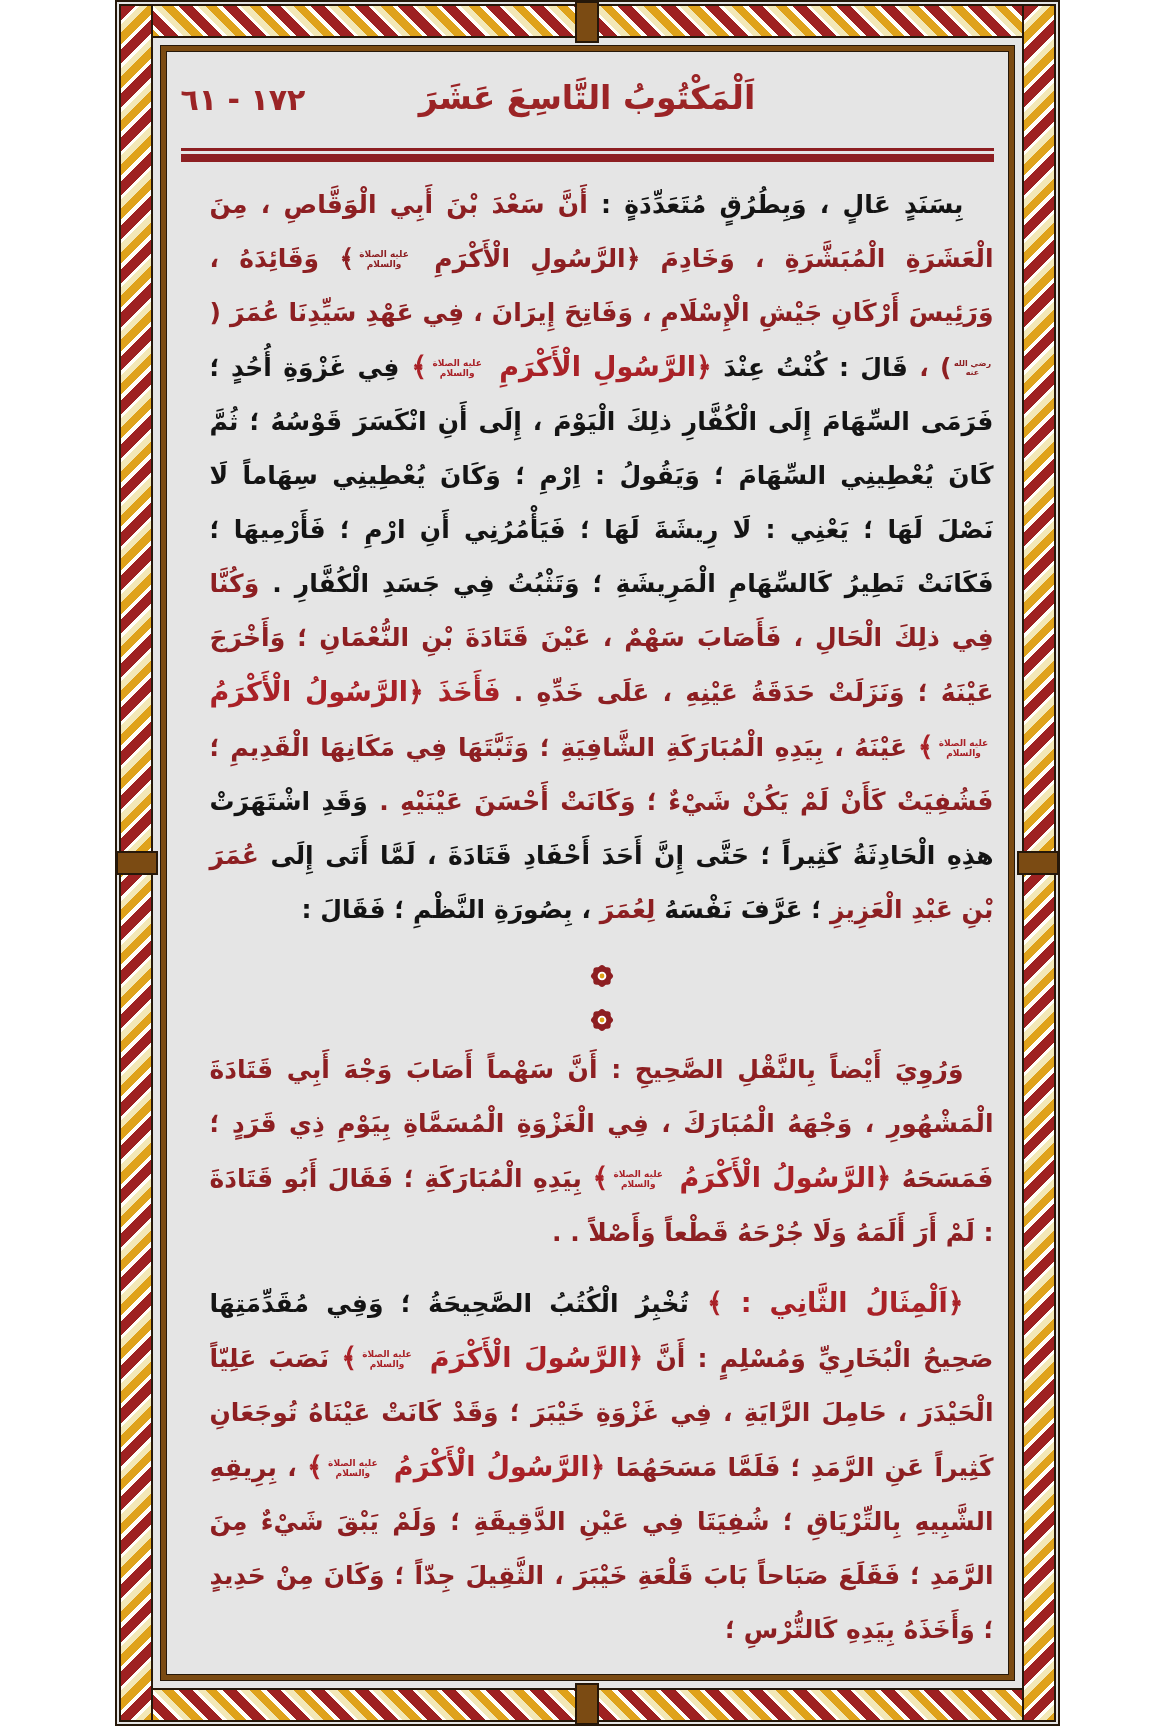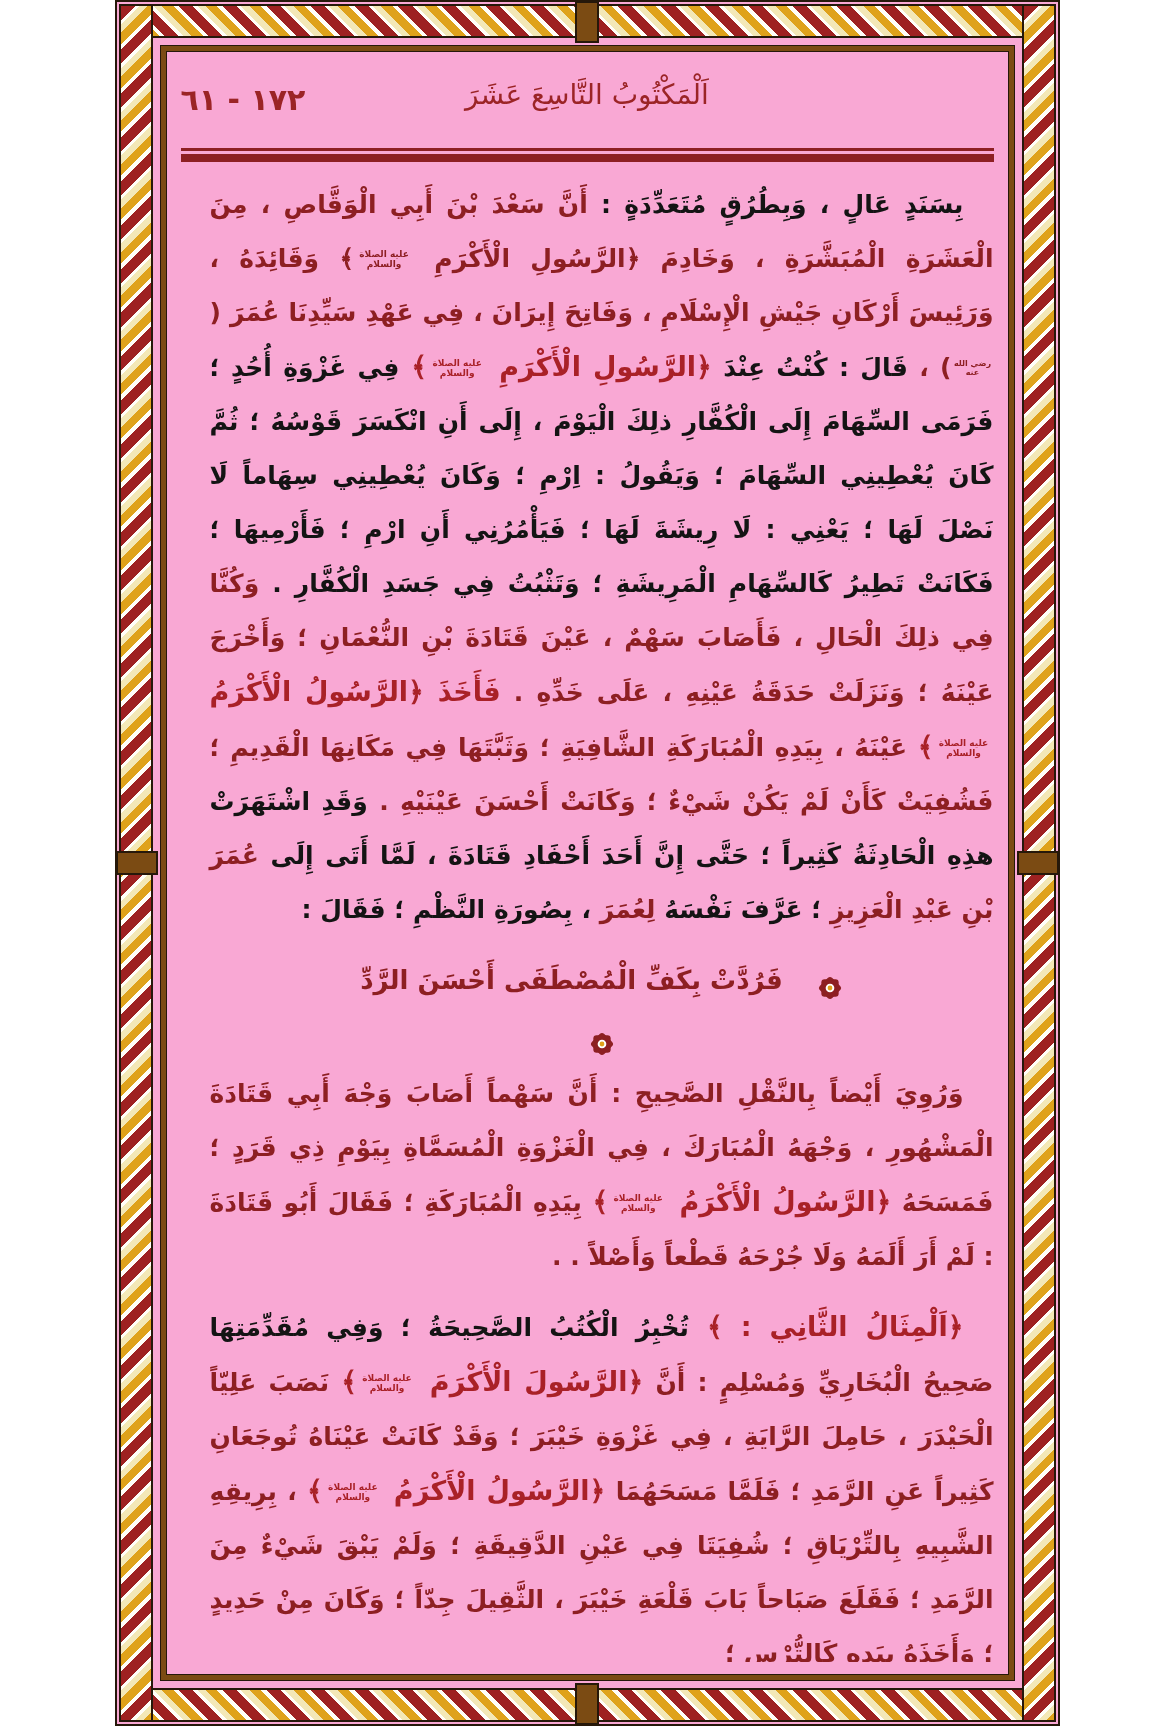--- a/index.html
+++ b/index.html
@@ -1,18 +1,18 @@
 <!DOCTYPE html>
 <html lang="ar" dir="rtl"><head>
 <meta charset="utf-8">
 <style>
   html,body{margin:0;padding:0;background:#ffffff;}
   .page{
     position:relative;width:945px;height:1726px;margin:0 auto;
-    background:#f9a8d4;overflow:hidden;
+    background:#e5e5e5;overflow:hidden;
     font-family:"DejaVu Sans",sans-serif;
   }
   
   .frame-outer{position:absolute;inset:0;border:2px solid var(--outline);pointer-events:none;}
   .band{position:absolute;border:2px solid var(--outline);box-sizing:border-box;}
   .band.h{left:4px;right:4px;height:34px;
     background:repeating-linear-gradient(45deg,
       var(--chain-red) 0 10px, var(--chain-cream) 10px 13px,
       var(--chain-pale) 13px 19px, var(--chain-gold) 19px 27px,
       var(--chain-cream) 27px 31px);}
@@ -30,21 +30,21 @@
   .tab.b{left:50%;transform:translateX(-50%);bottom:1px;width:24px;height:42px;}
   .tab.l{top:50%;transform:translateY(-50%);left:1px;width:42px;height:24px;}
   .tab.r{top:50%;transform:translateY(-50%);right:1px;width:42px;height:24px;}
   .frame-inner{position:absolute;inset:46px;border:5px solid var(--frame-brown);
     box-shadow:0 0 0 1px var(--outline), inset 0 0 0 1px var(--outline);pointer-events:none;}
   
   .content{position:absolute;top:70px;bottom:64px;left:66px;right:66px;overflow:hidden;}
   .header{position:relative;height:58px;margin-top:6px;}
   .page-number{position:absolute;left:0;top:6px;direction:rtl;
     color:var(--title);font-size:30px;font-weight:bold;letter-spacing:2px;}
-  .title{text-align:center;color:var(--title);font-size:28px;font-weight:normal;padding-top:2px;}
+  .title{text-align:center;color:var(--title);font-size:33px;font-weight:bold;padding-top:2px;}
   .rule{margin:14px 0 6px 0;}
   .rule .thin{height:3px;background:var(--maroon);}
   .rule .thick{height:8px;background:var(--maroon);margin-top:3px;}
   
   .body{direction:rtl;margin-left:29px;}
   .para{margin:16px 0 10px 0;font-size:25px;font-weight:bold;line-height:54px;
     text-align:justify;color:var(--ink);}
   .para.indent{text-indent:30px;}
   .seg.black{color:var(--ink);}
   .seg.maroon{color:var(--maroon);}
@@ -88,21 +88,20 @@
         <p class="para indent"><span class="seg black">بِسَنَدٍ عَالٍ ، وَبِطُرُقٍ مُتَعَدِّدَةٍ : </span><span class="seg maroon">أَنَّ سَعْدَ بْنَ أَبِي الْوَقَّاصِ ، مِنَ الْعَشَرَةِ الْمُبَشَّرَةِ ، وَخَادِمَ ﴿الرَّسُولِ الْأَكْرَمِ </span><span class="medallion pbuh maroon">عليه الصلاة والسلام</span><span class="seg maroon">﴾ وَقَائِدَهُ ، وَرَئِيسَ أَرْكَانِ جَيْشِ الْإِسْلَامِ ، وَفَاتِحَ إِيرَانَ ، فِي عَهْدِ سَيِّدِنَا عُمَرَ (</span><span class="medallion ra maroon">رضي الله عنه</span><span class="seg maroon">) ، </span><span class="seg black">قَالَ : كُنْتُ عِنْدَ </span><span class="seg bright">﴿الرَّسُولِ الْأَكْرَمِ </span><span class="medallion pbuh bright">عليه الصلاة والسلام</span><span class="seg bright">﴾ </span><span class="seg black">فِي غَزْوَةِ أُحُدٍ ؛ فَرَمَى السِّهَامَ إِلَى الْكُفَّارِ ذلِكَ الْيَوْمَ ، إِلَى أَنِ انْكَسَرَ قَوْسُهُ ؛ ثُمَّ كَانَ يُعْطِينِي السِّهَامَ ؛ وَيَقُولُ : اِرْمِ ؛ وَكَانَ يُعْطِينِي سِهَاماً لَا نَصْلَ لَهَا ؛ يَعْنِي : لَا رِيشَةَ لَهَا ؛ فَيَأْمُرُنِي أَنِ ارْمِ ؛ فَأَرْمِيهَا ؛ فَكَانَتْ تَطِيرُ كَالسِّهَامِ الْمَرِيشَةِ ؛ وَتَثْبُتُ فِي جَسَدِ الْكُفَّارِ . </span><span class="seg maroon">وَكُنَّا فِي ذلِكَ الْحَالِ ، فَأَصَابَ سَهْمٌ ، عَيْنَ قَتَادَةَ بْنِ النُّعْمَانِ ؛ وَأَخْرَجَ عَيْنَهُ ؛ وَنَزَلَتْ حَدَقَةُ عَيْنِهِ ، عَلَى خَدِّهِ . </span><span class="seg bright">فَأَخَذَ ﴿الرَّسُولُ الْأَكْرَمُ </span><span class="medallion pbuh bright">عليه الصلاة والسلام</span><span class="seg bright">﴾</span><span class="seg maroon"> عَيْنَهُ ، بِيَدِهِ الْمُبَارَكَةِ الشَّافِيَةِ ؛ وَثَبَّتَهَا فِي مَكَانِهَا الْقَدِيمِ ؛ فَشُفِيَتْ كَأَنْ لَمْ يَكُنْ شَيْءٌ ؛ وَكَانَتْ أَحْسَنَ عَيْنَيْهِ . </span><span class="seg black">وَقَدِ اشْتَهَرَتْ هذِهِ الْحَادِثَةُ كَثِيراً ؛ حَتَّى إِنَّ أَحَدَ أَحْفَادِ قَتَادَةَ ، لَمَّا أَتَى إِلَى </span><span class="seg maroon">عُمَرَ بْنِ عَبْدِ الْعَزِيزِ</span><span class="seg black"> ؛ عَرَّفَ نَفْسَهُ </span><span class="seg maroon">لِعُمَرَ</span><span class="seg black"> ، بِصُورَةِ النَّظْمِ ؛ فَقَالَ :</span></p>
         <div class="verse">
           <span class="rosette"><svg viewBox="-12 -12 24 24" width="26" height="26">
               <g fill="#8d1f22">
                 <rect x="-8" y="-8" width="16" height="16" rx="3"></rect>
                 <rect x="-8" y="-8" width="16" height="16" rx="3" transform="rotate(45)"></rect>
               </g>
               <circle r="4" fill="#ffffff"></circle>
               <circle r="2.2" fill="#dfa21b"></circle>
             </svg></span>
-          <span class="hemistich">فَرُدَّتْ بِكَفِّ الْمُصْطَفَى أَحْسَنَ الرَّدِّ</span>
         </div>
         <div class="verse">
           <span class="rosette"><svg viewBox="-12 -12 24 24" width="26" height="26">
               <g fill="#8d1f22">
                 <rect x="-8" y="-8" width="16" height="16" rx="3"></rect>
                 <rect x="-8" y="-8" width="16" height="16" rx="3" transform="rotate(45)"></rect>
               </g>
               <circle r="4" fill="#ffffff"></circle>
               <circle r="2.2" fill="#dfa21b"></circle>
             </svg></span>

